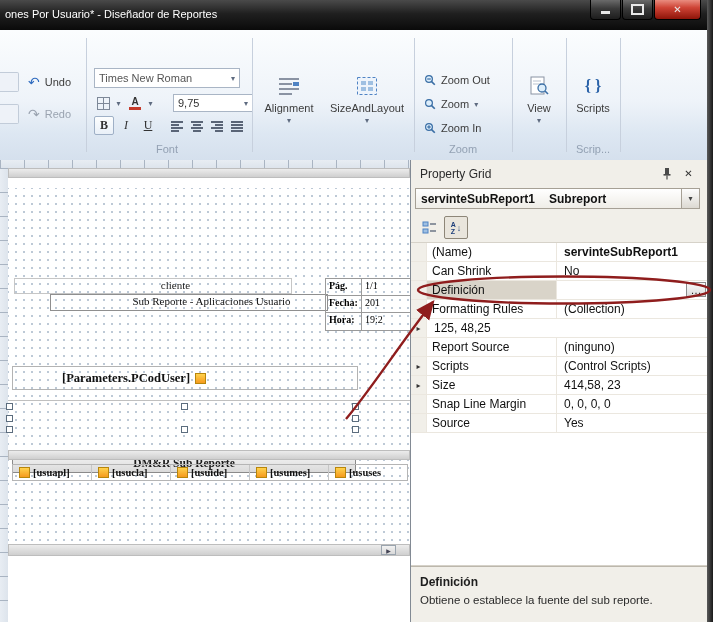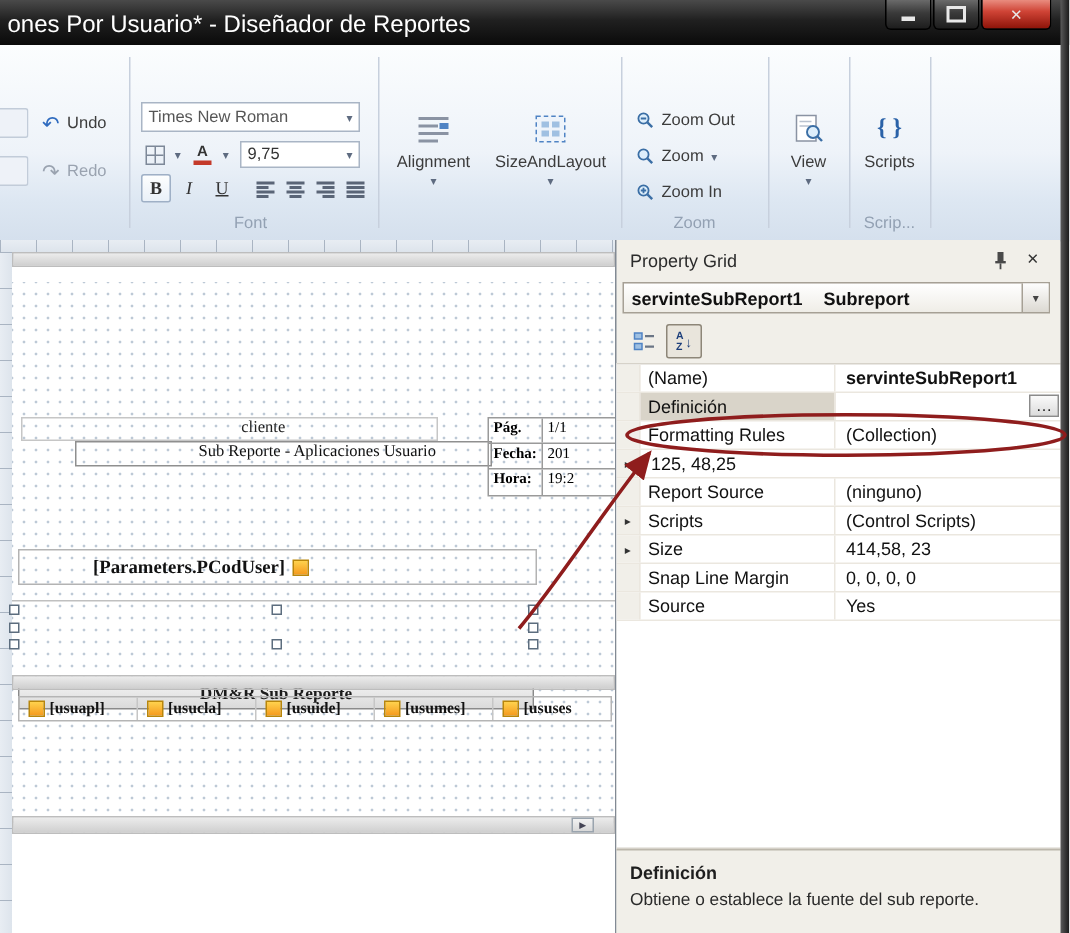--- a/index.html
+++ b/index.html
@@ -1,21 +1,21 @@
 <!DOCTYPE html>
 <html><head>
 <meta charset="utf-8">
 <style>
   html,body{margin:0;padding:0;background:#fff;}
   .window{position:relative;width:713px;height:622px;overflow:hidden;background:#fff;
     font-family:"Liberation Sans",sans-serif;user-select:none;}
   
   .titlebar{position:absolute;left:0;top:0;right:0;height:30px;
     background:linear-gradient(#4a4a4a,#202020 45%,#0a0a0a);}
-  .title{position:absolute;left:5px;top:8px;font-size:16px;color:#fff;white-space:nowrap;}
+  .title{position:absolute;left:5px;top:8px;font-size:11px;color:#fff;white-space:nowrap;}
   .winbtns{position:absolute;right:12px;top:0;display:flex;gap:1px;}
   .winbtn{width:29px;height:19px;border:1px solid #000;border-top:none;border-radius:0 0 4px 4px;
     background:linear-gradient(#6a6a6a,#3a3a3a 45%,#1d1d1d);display:flex;align-items:center;justify-content:center;color:#e8e8e8;font-size:10px;}
   .winbtn.close{width:45px;background:linear-gradient(#efa append,#d45)}
   .winbtn.close{background:linear-gradient(#e98c7f,#cf4436 40%,#8e1409);}
   .glyph-min{width:9px;height:3px;background:#e8e8e8;margin-top:6px;}
   .glyph-max{width:9px;height:7px;border:2px solid #e8e8e8;}
   
   .ribbon{position:absolute;left:0;top:30px;right:0;height:130px;
     background:linear-gradient(#fbfdfe,#eef3f9 55%,#dde7f2 80%,#d5e0ed);
@@ -142,21 +142,21 @@
     <div class="smallbtn" style="left:113px;top:64px;width:11px;font-size:8px;color:#5e6b80;">
         <span>▾</span>
       </div>
     <div class="smallbtn" style="left:126px;top:64px;width:18px;flex-direction:column;">
       <span style="font-size:10px;font-weight:bold;line-height:9px;">A</span>
       <span style="width:12px;height:3px;background:#c43a2a;margin-top:1px;"></span>
     </div>
     <div class="smallbtn" style="left:145px;top:64px;width:11px;font-size:8px;color:#5e6b80;">
         <span>▾</span>
       </div>
-    <div class="combo" style="left:160px;top:64px;width:80px;height:18px;">
+    <div class="combo" style="left:173px;top:64px;width:80px;height:18px;">
       <span>9,75</span>
       <span class="carrow">▾</span>
     </div>
     <div class="smallbtn togglebtn framed serif" style="left:94px;top:86px;width:20px;height:19px;font-weight:bold;font-size:12px;">
         <span>B</span>
       </div>
     <div class="smallbtn togglebtn serif" style="left:116px;top:86px;width:20px;height:19px;font-style:italic;font-size:12px;">
         <span>I</span>
       </div>
     <div class="smallbtn togglebtn serif" style="left:138px;top:86px;width:20px;height:19px;text-decoration:underline;font-size:12px;">
@@ -410,20 +410,28 @@
       <div class="pgrid">
         <div>
             <div class="prow">
     <div class="pgutter"></div>
     <div class="pname">(Name)</div>
     <div class="pvalue bold">
       <span>servinteSubReport1</span>
       
     </div>
   </div>
+            <div class="prow">
+    <div class="pgutter"></div>
+    <div class="pname">Can Shrink</div>
+    <div class="pvalue">
+      <span>No</span>
+      
+    </div>
+  </div>
             <div class="prow selected">
     <div class="pgutter"></div>
     <div class="pname">Definición</div>
     <div class="pvalue">
       <span></span>
       <span class="ellipsisbtn" style="display: flex;">…</span>
     </div>
   </div>
             <div class="prow">
     <div class="pgutter"></div>

